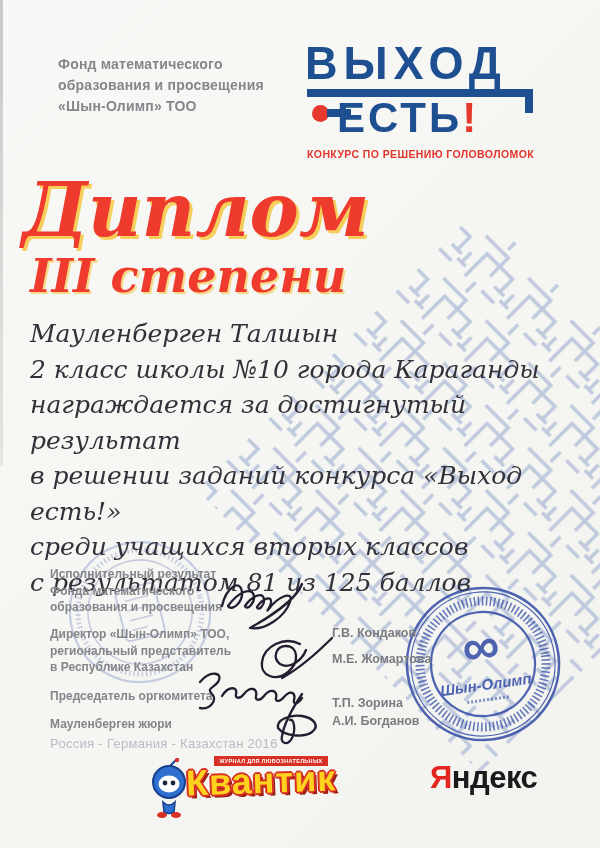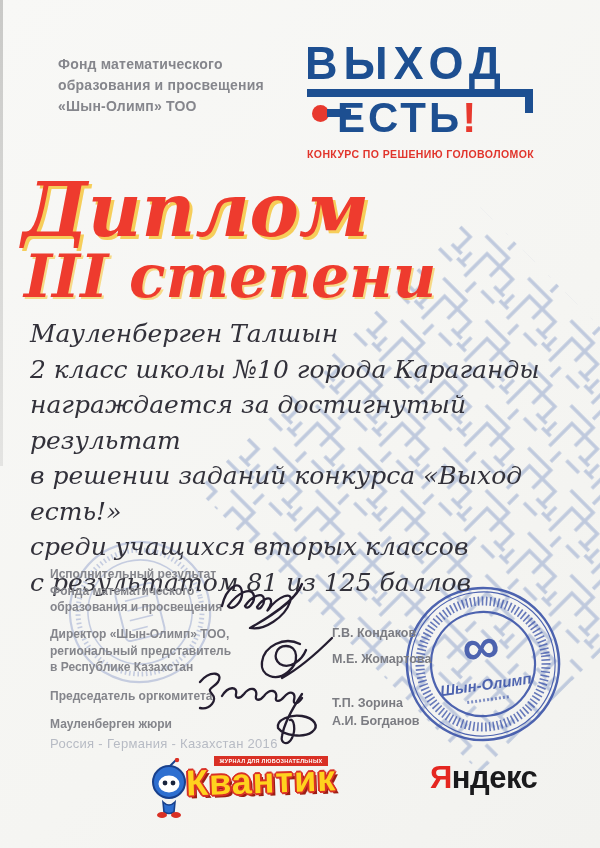--- a/index.html
+++ b/index.html
@@ -25,23 +25,23 @@
   .logo-dot-bar{position:absolute;left:28px;top:73px;width:24px;height:8px;background:#1d4f91;}
   .logo-word2{position:absolute;left:38px;top:58px;color:#1d4f91;font-weight:800;
     font-size:42px;letter-spacing:3px;}
   .logo-excl{color:#e8392e;}
   .logo-tagline{position:absolute;left:8px;top:112px;width:280px;color:#e1342b;
     font-weight:bold;font-size:10.5px;letter-spacing:.4px;}
 
   .title-main{position:absolute;left:22px;top:168px;color:#ee3b2e;
     font-family:"DejaVu Serif",serif;font-style:italic;font-weight:bold;
     font-size:74px;line-height:84px;text-shadow:3px 3px 0 rgba(246,199,62,.85);}
-  .title-degree{position:absolute;left:24px;top:250px;color:#ee3b2e;
+  .title-degree{position:absolute;left:30px;top:250px;color:#ee3b2e;
     font-family:"DejaVu Serif",serif;font-style:italic;font-weight:bold;
-    font-size:60px;line-height:52px;text-shadow:2px 2px 0 rgba(246,199,62,.6);}
+    font-size:46px;line-height:52px;text-shadow:2px 2px 0 rgba(246,199,62,.6);}
 
   .body-text{position:absolute;left:30px;top:316px;width:560px;
     font-family:"DejaVu Serif",serif;font-style:italic;color:#32313a;
     font-size:25px;line-height:35.5px;}
 
   .role-block{position:absolute;left:50px;color:#84858b;font-weight:bold;
     font-size:12px;line-height:16.5px;}
   .sig-name{position:absolute;left:332px;color:#7b7c82;font-weight:bold;font-size:12.5px;}
 
   .footer-line{position:absolute;left:50px;top:736px;color:#b7bbc4;font-size:13px;letter-spacing:.3px;}

